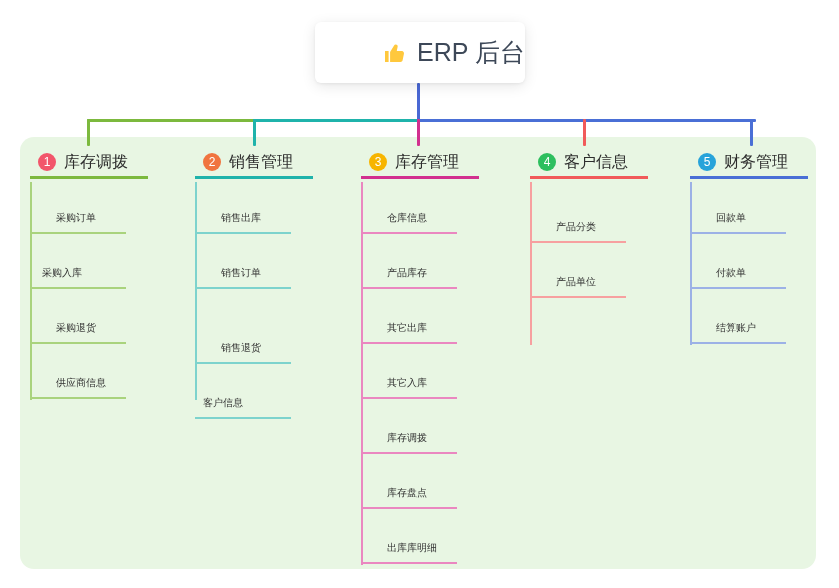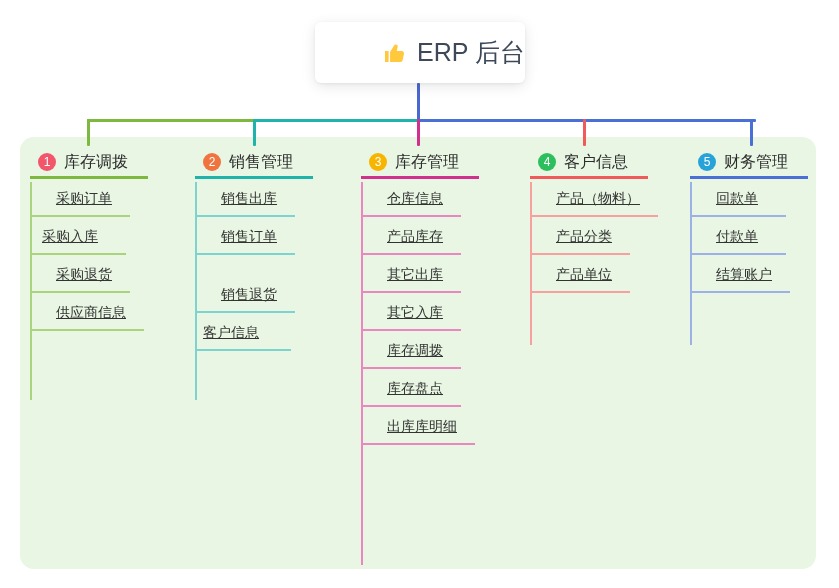--- a/index.html
+++ b/index.html
@@ -30,24 +30,24 @@
   }
   .badge{
     width:18px;height:18px;border-radius:50%;flex:0 0 auto;
     display:flex;align-items:center;justify-content:center;
     color:#ffffff;font-size:12px;line-height:1;
   }
   .blabel{font-size:16px;color:#2d2d2d;}
   .spine{position:absolute;left:0;width:2px;}
   .kids{display:flex;flex-direction:column;align-items:flex-start;}
   .child{
-    box-sizing:border-box;height:38px;min-width:96px;
+    box-sizing:border-box;height:55px;min-width:96px;
     display:flex;align-items:flex-end;
     padding:0 18px 7px 26px;white-space:nowrap;
-    font-size:14px;color:#333333;cursor:pointer;text-decoration:underline;
+    font-size:10px;color:#333333;cursor:pointer;
   }
 </style>
 </head>
 <body>
 
 <div class="canvas">
   <div class="panel" id="panel" style="background: rgb(232, 246, 227);"></div>
   <div id="connectors">
       <div class="cline" style="left: 417px; top: 83px; width: 3px; height: 39px; background: rgb(74, 104, 212);"></div>
       <div class="cline" style="left: 87px; top: 119px; width: 169px; height: 3px; background: rgb(124, 185, 62);"></div>
@@ -110,22 +110,21 @@
           <div class="child" style="border-bottom: 2px solid rgb(234, 135, 192);">出库库明细</div>
         </div>
       </div>
       <div class="branch" style="left: 530px;">
         <div class="bhead" style="border-bottom: 3px solid rgb(241, 90, 90);">
           <span class="badge" style="background: rgb(45, 191, 94);">4</span>
           <span class="blabel">客户信息</span>
         </div>
         <div class="spine" style="top: 34px; height: 163px; background: rgb(247, 160, 160);"></div>
         <div class="kids">
-          <div class="child" style="border-bottom: 2px solid rgb(247, 160, 160);">产品（物料）</div>
-          <div class="child" style="border-bottom: 2px solid rgb(247, 160, 160);">产品分类</div>
+          <div class="child" style="border-bottom: 2px solid rgb(247, 160, 160); margin-top: 9px;">产品分类</div>
           <div class="child" style="border-bottom: 2px solid rgb(247, 160, 160);">产品单位</div>
         </div>
       </div>
       <div class="branch" style="left: 690px;">
         <div class="bhead" style="border-bottom: 3px solid rgb(74, 111, 214);">
           <span class="badge" style="background: rgb(39, 163, 218);">5</span>
           <span class="blabel">财务管理</span>
         </div>
         <div class="spine" style="top: 34px; height: 163px; background: rgb(156, 177, 230);"></div>
         <div class="kids">

